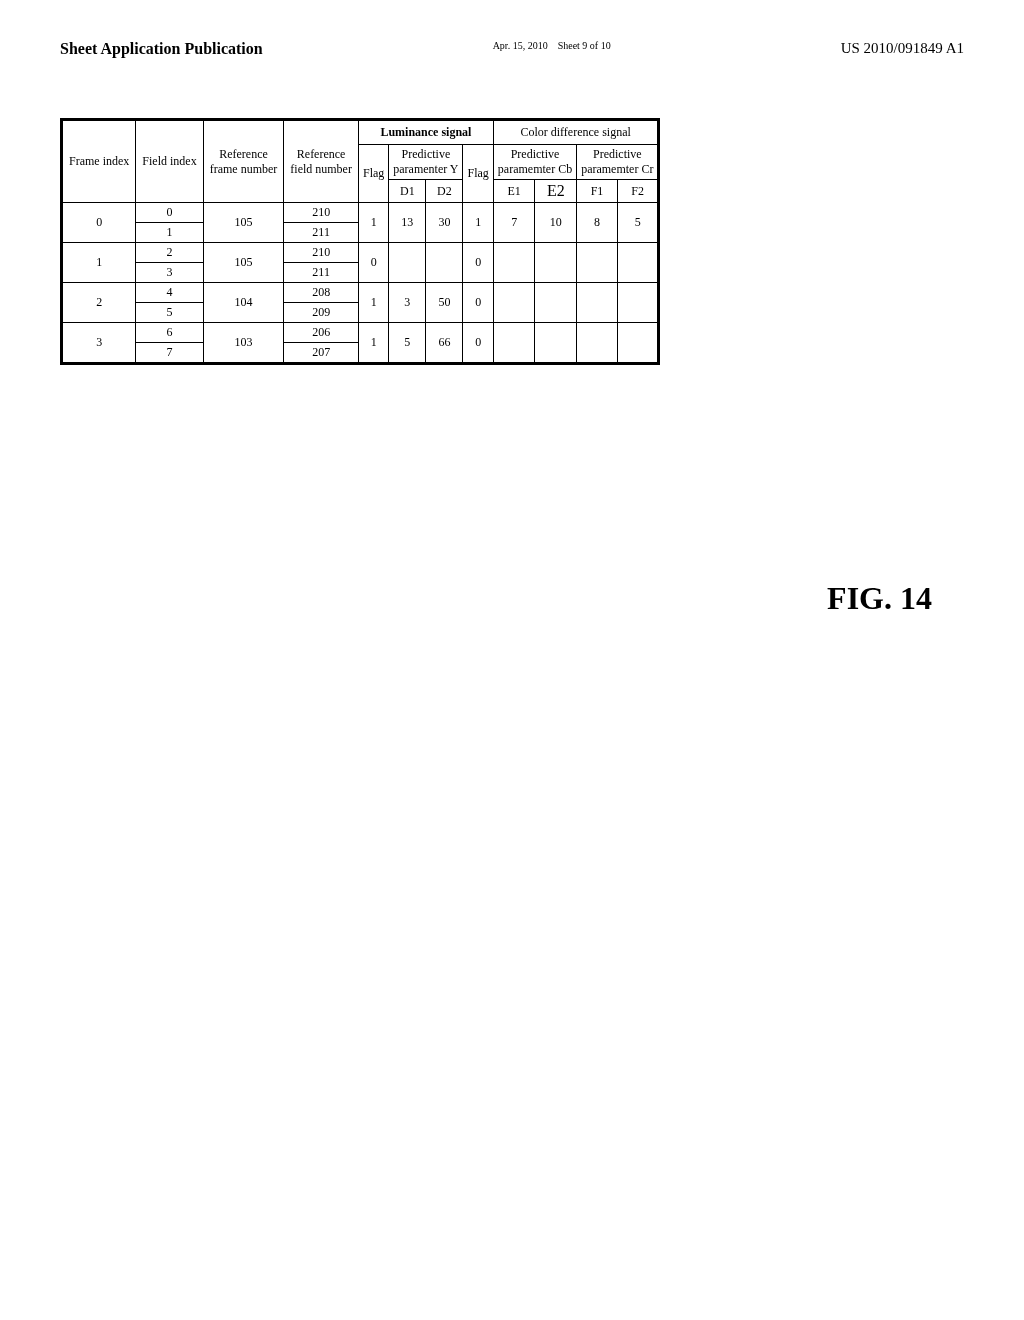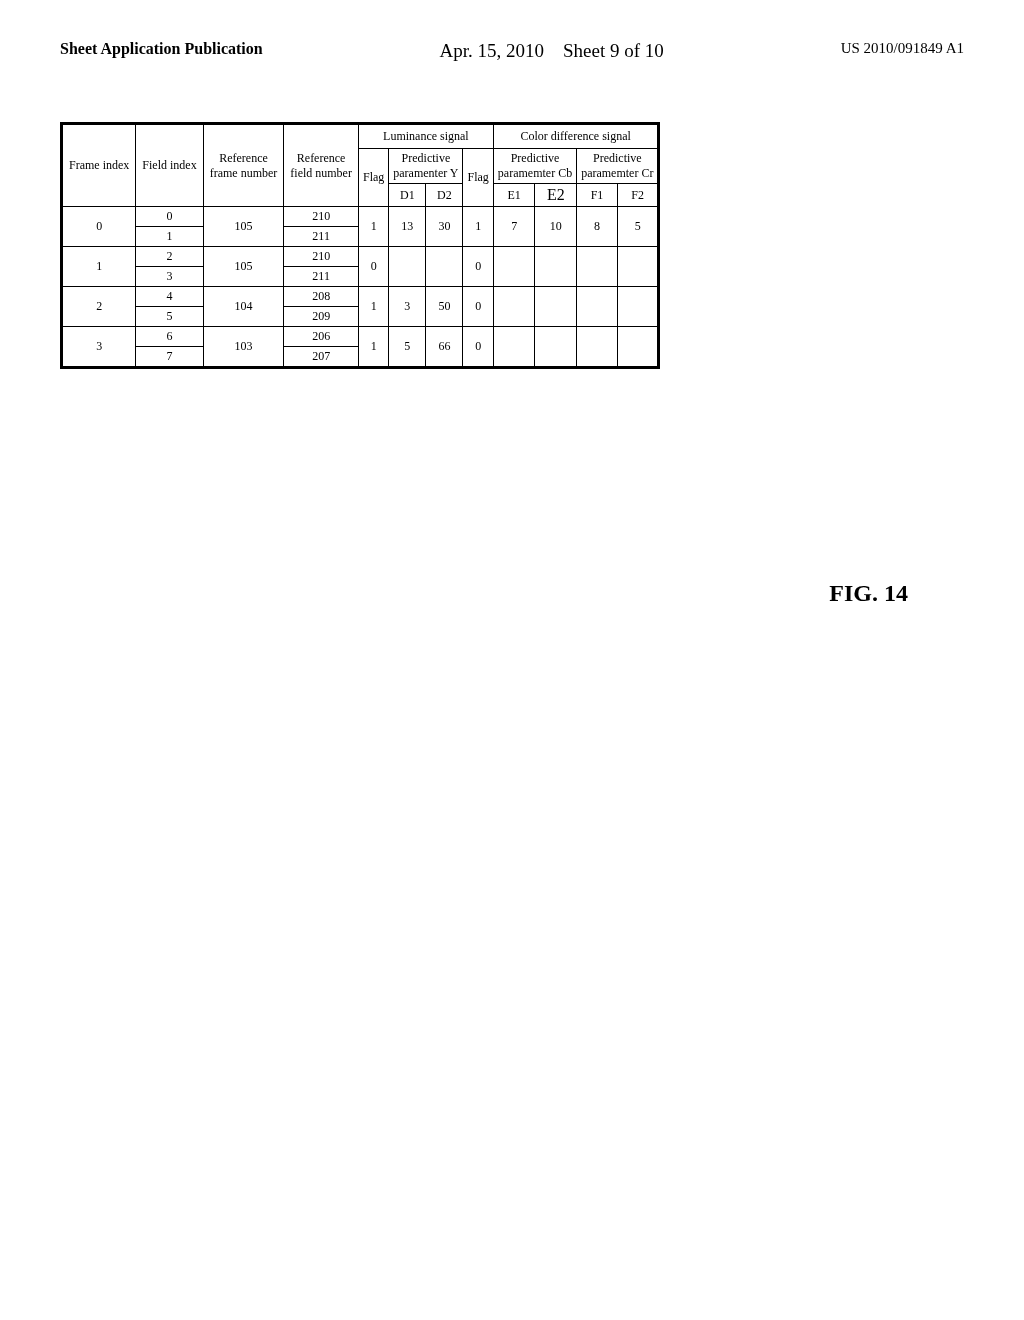--- a/index.html
+++ b/index.html
@@ -20,21 +20,21 @@
       font-size: 15px;
     }
 
     .header-left {
       font-weight: bold;
       font-size: 16px;
     }
 
     .header-center {
       text-align: center;
-      font-size: 19px;
+      font-size: 10px;
     }
 
     .header-right {
       font-size: 15px;
       font-weight: normal;
     }
 
     .main-content {
       display: flex;
       justify-content: flex-start;
@@ -55,23 +55,23 @@
 
     table td, table th {
       border: 1px solid #000;
       padding: 2px 4px;
       text-align: center;
       vertical-align: middle;
     }
 
     .fig-label {
       position: absolute;
-      right: 116px;
+      right: 92px;
       top: 580px;
-      font-size: 24px;
+      font-size: 32px;
       font-weight: bold;
       font-family: 'Times New Roman', Times, serif;
     }
   </style>
 </head>
 <body>
 
 <div class="header">
   <div class="header-left">Sheet Application Publication</div>
   <div class="header-center">
@@ -84,21 +84,21 @@
 <div class="main-content">
   <div class="table-container">
     <table>
 
       <tbody>
           <tr>
         <td rowspan="3" style="font-size:12px; padding: 4px 6px; min-width:55px;font-family:Liberation Serif, serif;">Frame index</td>
         <td rowspan="3" style="font-size:12px; padding: 4px 6px; min-width:45px;">Field index</td>
         <td rowspan="3" style="font-size:12px; padding: 4px 6px; min-width:55px;">Reference<br>frame number</td>
         <td rowspan="3" style="font-size:12px; padding: 4px 6px; min-width:55px;">Reference<br>field number</td>
-        <td colspan="4" style="font-size:12px; padding: 4px 8px;">Luminance signal</td>
+        <td colspan="4" style="font-size:12px; padding: 4px 8px; font-weight: bold;">Luminance signal</td>
         <td colspan="4" style="font-size:12px; padding: 4px 16px;">Color difference signal</td>
       </tr>
 
       <tr>
         <td rowspan="2" style="font-size:12px; min-width:30px;">Flag</td>
         <td colspan="2" style="font-size:12px;">Predictive<br>paramenter Y</td>
         <td rowspan="2" style="font-size:12px; min-width:30px;">Flag</td>
         <td colspan="2" style="font-size:12px;">Predictive<br>paramemter Cb</td>
         <td colspan="2" style="font-size:12px;">Predictive<br>paramemter Cr</td>
       </tr>

